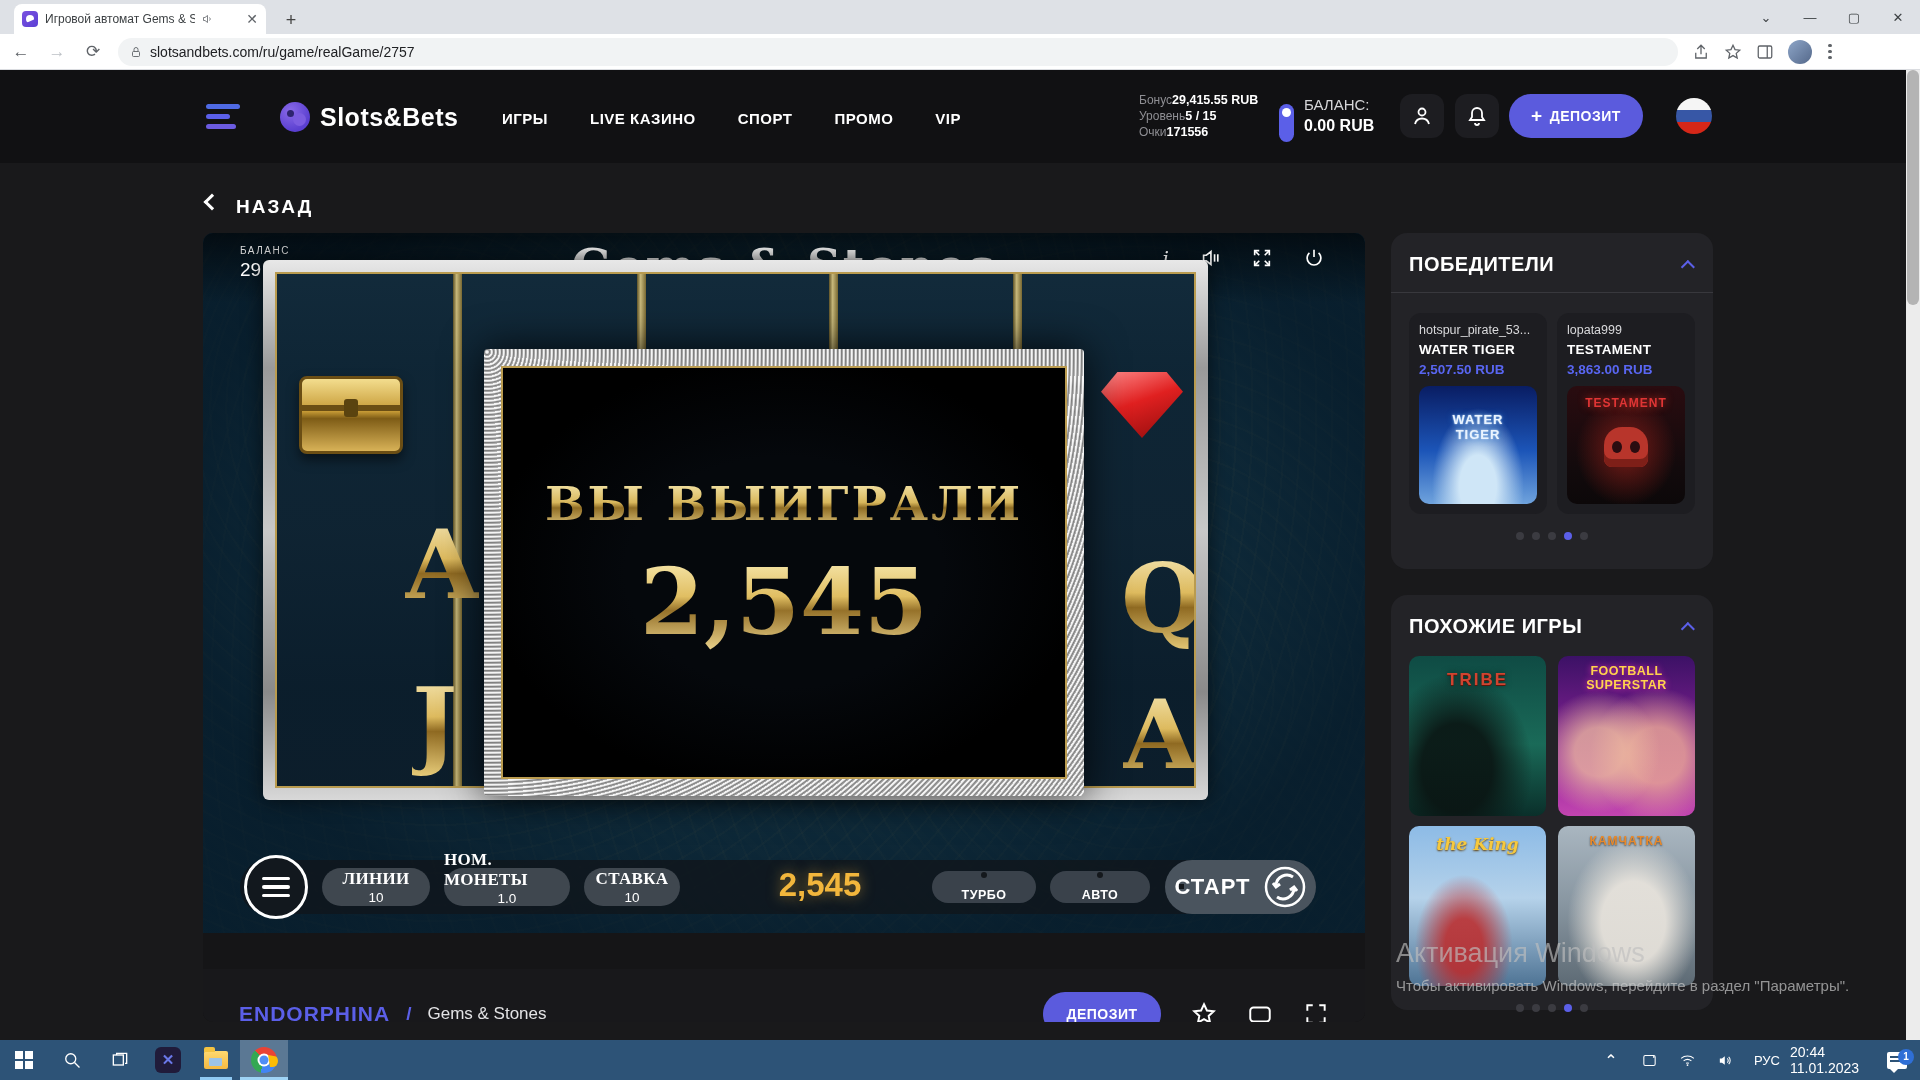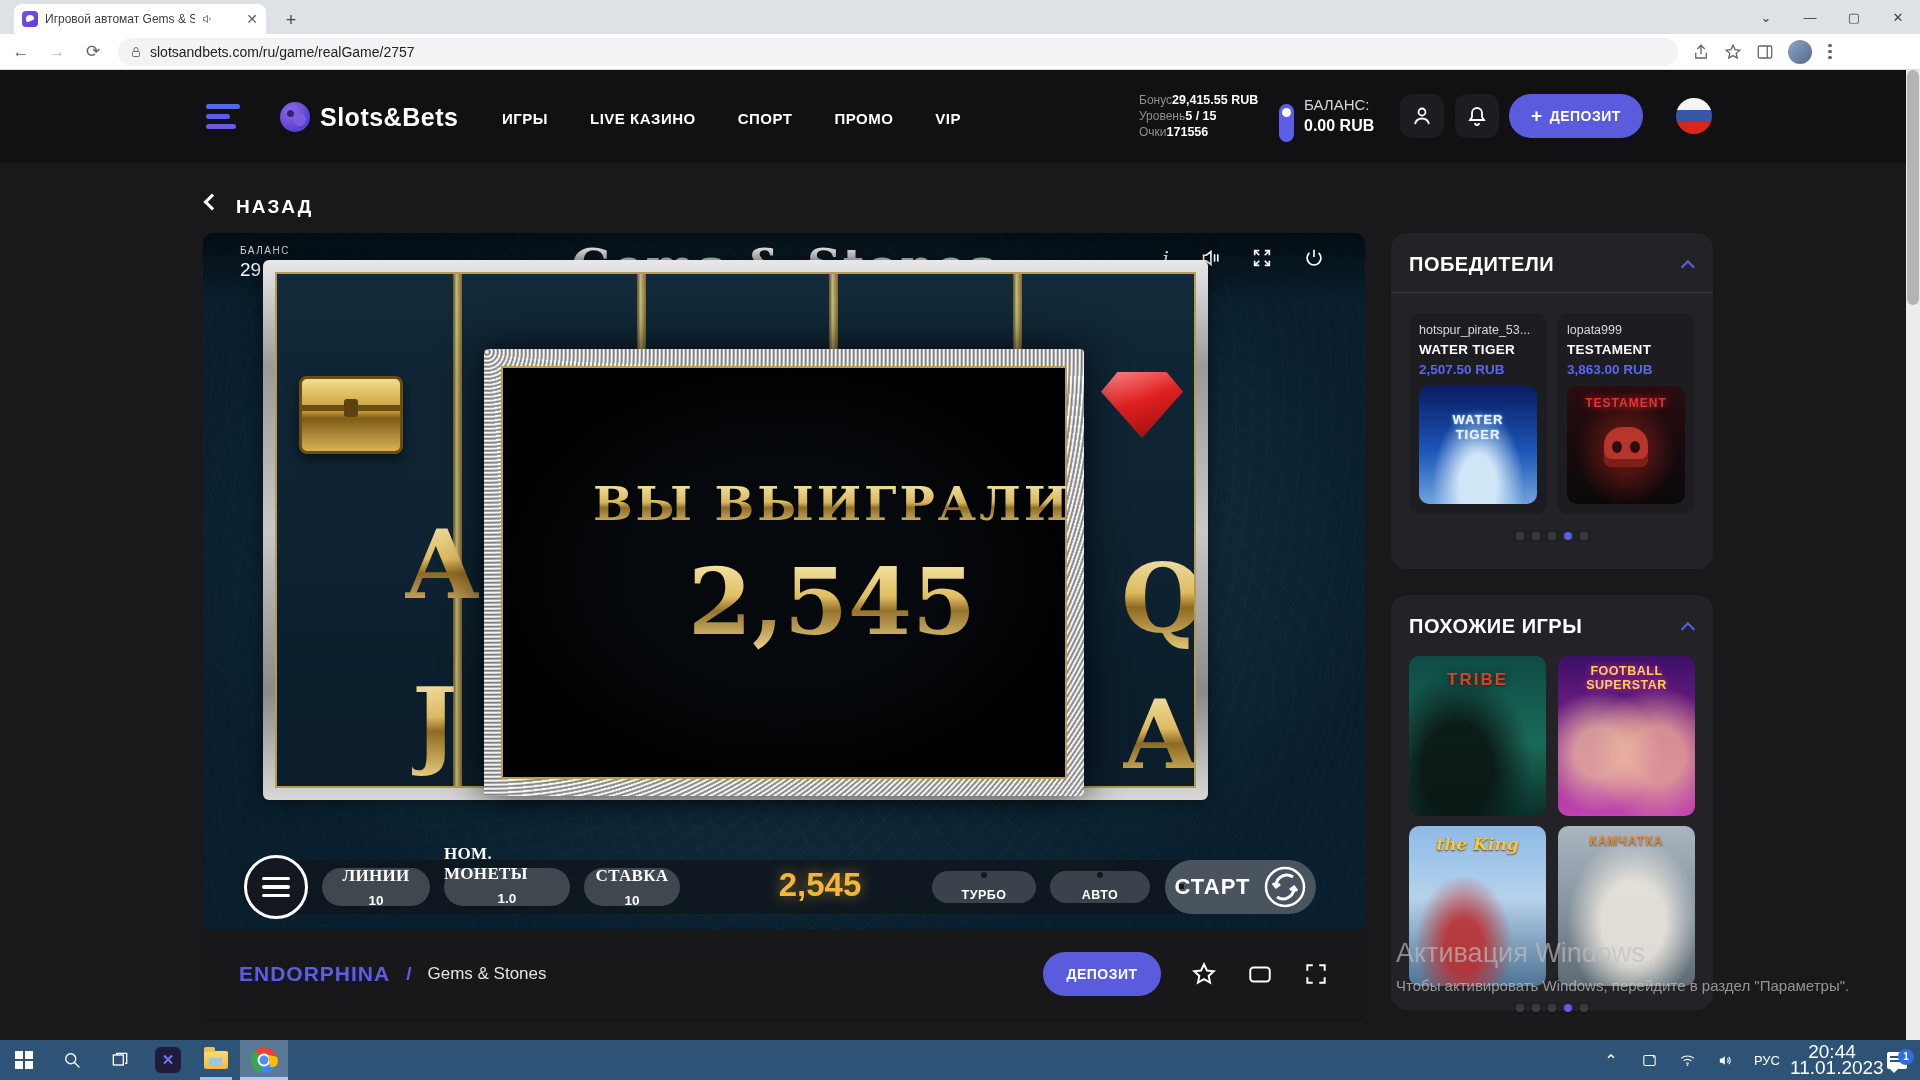--- a/index.html
+++ b/index.html
@@ -92,40 +92,40 @@
     background:linear-gradient(180deg,#f3dd8e,#c69a35 45%,#7e5c16 55%,#d8b257); border:3px solid #6b4e14; box-shadow:0 6px 12px rgba(0,0,0,.5); }
   .chest::before { content:""; position:absolute; left:0; top:26px; width:100%; height:6px; background:#6b4e14; }
   .chest::after { content:""; position:absolute; left:42px; top:20px; width:14px; height:18px; background:#5a430f; border-radius:3px; }
   .gem { position:absolute; width:82px; height:66px; background:linear-gradient(160deg,#ff8a8a,#e02020 45%,#8f0c0c); clip-path:polygon(20% 0,80% 0,100% 30%,50% 100%,0 30%); box-shadow:0 6px 14px rgba(255,40,40,.35); }
 
   .win-popup { position:absolute; left:281px; top:116px; width:600px; height:447px; border-radius:4px; padding:17px;
     background:
       repeating-radial-gradient(circle at 3px 3px, #f4f4f4 0 1.2px, #7e7e7e 2.5px, #b9b9b9 4px),
       linear-gradient(180deg,#ddd,#888);
     box-shadow:0 0 40px rgba(0,0,0,.8); }
-  .win-popup-inner { width:100%; height:100%; border:2px solid #bb9c50; background:radial-gradient(ellipse at center,#05080c 40%,#000 75%); position:relative;padding-left:48px; }
+  .win-popup-inner { width:100%; height:100%; border:2px solid #bb9c50; background:radial-gradient(ellipse at center,#05080c 40%,#000 75%); position:relative; }
   .win-line1 { position:absolute; top:108px; width:100%; text-align:center; font-family:"DejaVu Serif",serif; font-weight:bold; font-size:47px; letter-spacing:3px;
     background:linear-gradient(180deg,#fdf3c2,#d8b75c 48%,#8f6d25 58%,#f2da90); -webkit-background-clip:text; background-clip:text; color:transparent; }
   .win-amount { position:absolute; top:180px; width:100%; text-align:center; font-family:"DejaVu Serif",serif; font-weight:bold; font-size:92px;
     background:linear-gradient(180deg,#fdf3c2,#e0be62 45%,#96722a 58%,#f6e09a); -webkit-background-clip:text; background-clip:text; color:transparent; }
 
   .control-bar { position:absolute; left:37px; top:627px; width:1076px; height:54px; border-radius:27px; background:rgba(16,22,28,.82); }
   .cb-burger { position:absolute; left:4px; top:-5px; width:64px; height:64px; border-radius:50%; border:3px solid #fff; background:#12181e; display:flex; flex-direction:column; align-items:center; justify-content:center; gap:5px; }
   .cb-burger i { width:28px; height:3.5px; background:#fff; border-radius:2px; }
   .pill { position:absolute; top:8px; height:38px; border-radius:19px; background:#3f474f; display:flex; flex-direction:column; align-items:center; justify-content:center; color:#fff; }
   .pill .plbl { font-size:17px; font-weight:bold; letter-spacing:.3px;font-family:Liberation Serif, serif; }
-  .pill .pval { font-size:13.5px; font-weight:bold; margin-top:7px; }
+  .pill .pval { font-size:13.5px; font-weight:normal; margin-top:1px; }
   .cb-win { position:absolute; left:480px; top:6px; width:200px; text-align:center; font-size:33px; font-weight:bold; color:#f2b63c; text-shadow:0 0 14px rgba(242,182,60,.55); }
   .toggle-pill { position:absolute; top:11px; height:32px; border-radius:16px; background:#3a424b; display:flex; align-items:center; justify-content:center; gap:10px; color:#fff; font-size:12.5px; font-weight:bold; letter-spacing:.5px;flex-direction:column; }
   .toggle-pill .dot { width:6px; height:6px; border-radius:50%; background:#14181c; }
   .start-btn { position:absolute; left:925px; top:0; width:151px; height:54px; border-radius:27px; background:#4a545e; display:flex; align-items:center; justify-content:center; gap:12px; color:#fff; font-size:22px; font-weight:bold; letter-spacing:1px; }
   .start-btn .sdot { position:absolute; left:14px; top:24px; width:5px; height:5px; background:#14181c; }
   .spin-circ { width:44px; height:44px; flex:none; }
 
-  .game-footer { position:absolute; left:0; top:696px; width:1162px; height:89px; background:#18181b; display:flex; align-items:center; padding:8px 36px; }
+  .game-footer { position:absolute; left:0; top:736px; width:1162px; height:89px; background:#18181b; display:flex; align-items:center; padding:8px 36px; }
   .provider { font-size:21px; font-weight:800; color:#5b5fe8; letter-spacing:1px; }
   .crumb-sep { color:#5b5fe8; font-size:19px; font-weight:bold; margin:0 16px; }
   .game-name { font-size:17px; color:#e3e3e5; }
   .gf-right { margin-left:auto; display:flex; align-items:center; gap:30px; }
   .gf-deposit { width:118px; height:44px; border-radius:22px; background:#5b5bdd; color:#fff; font-size:14px; font-weight:bold; display:flex; align-items:center; justify-content:center; letter-spacing:.5px; }
   .gf-ic { width:26px; height:26px; fill:none; stroke:#fff; stroke-width:1.8; }
 
   
   .panel { position:absolute; left:1391px; width:322px; background:#232327; border-radius:16px; padding:20px 18px 16px; }
   .panel-head { display:flex; align-items:center; justify-content:space-between; }
@@ -181,21 +181,21 @@
   .folder::before { content:""; position:absolute; left:0; top:-4px; width:11px; height:5px; background:#f4c341; border-radius:2px 2px 0 0; }
   .folder::after { content:""; position:absolute; left:5px; top:7px; width:13px; height:8px; background:#9cc3e8; border-radius:1px; }
   .chrome-ic { width:26px; height:26px; border-radius:50%; background:conic-gradient(from -45deg, #ea4335 0 120deg, #4285f4 120deg 240deg, #34a853 240deg 360deg); position:relative; }
   .chrome-ic::before { content:""; position:absolute; left:50%; top:50%; transform:translate(-50%,-50%); width:13px; height:13px; border-radius:50%; background:#fff; }
   .chrome-ic::after { content:""; position:absolute; left:50%; top:50%; transform:translate(-50%,-50%); width:9px; height:9px; border-radius:50%; background:#4f8df5; }
   .chrome-ic .yellow { position:absolute; right:-1px; top:8px; width:10px; height:12px; background:#fbbc05; clip-path:polygon(0 0,100% 15%,100% 100%,20% 100%); border-radius:0 50% 50% 0; }
   .tray { margin-left:auto; display:flex; align-items:center; gap:0; }
   .tray-ic { width:38px; display:flex; align-items:center; justify-content:center; color:#fff; }
   .tray-svg { width:17px; height:17px; fill:none; stroke:#fff; stroke-width:1.5; }
   .lang { font-size:13px; color:#fff; width:46px; text-align:center; }
-  .clock { width:84px; text-align:center; color:#fff; font-size:19px; line-height:16px; }
+  .clock { width:84px; color:#fff; font-size:14px; line-height:16px; }
   .notif { width:46px; display:flex; align-items:center; justify-content:center; position:relative; }
   .notif-box { width:20px; height:17px; background:#fff; border-radius:2px; position:relative; }
   .notif-box::before { content:""; position:absolute; left:3px; top:4px; width:14px; height:2px; background:#2d5377; box-shadow:0 4px 0 #2d5377; }
   .notif-box::after { content:""; position:absolute; left:2px; bottom:-4px; border-left:5px solid transparent; border-right:5px solid transparent; border-top:5px solid #fff; }
   .notif-badge { position:absolute; right:6px; bottom:4px; width:16px; height:16px; border-radius:50%; background:#2f6fd6; color:#fff; font-size:10px; font-weight:bold; display:flex; align-items:center; justify-content:center; }
 </style>
 </head>
 <body>
 
 <div class="screen">

